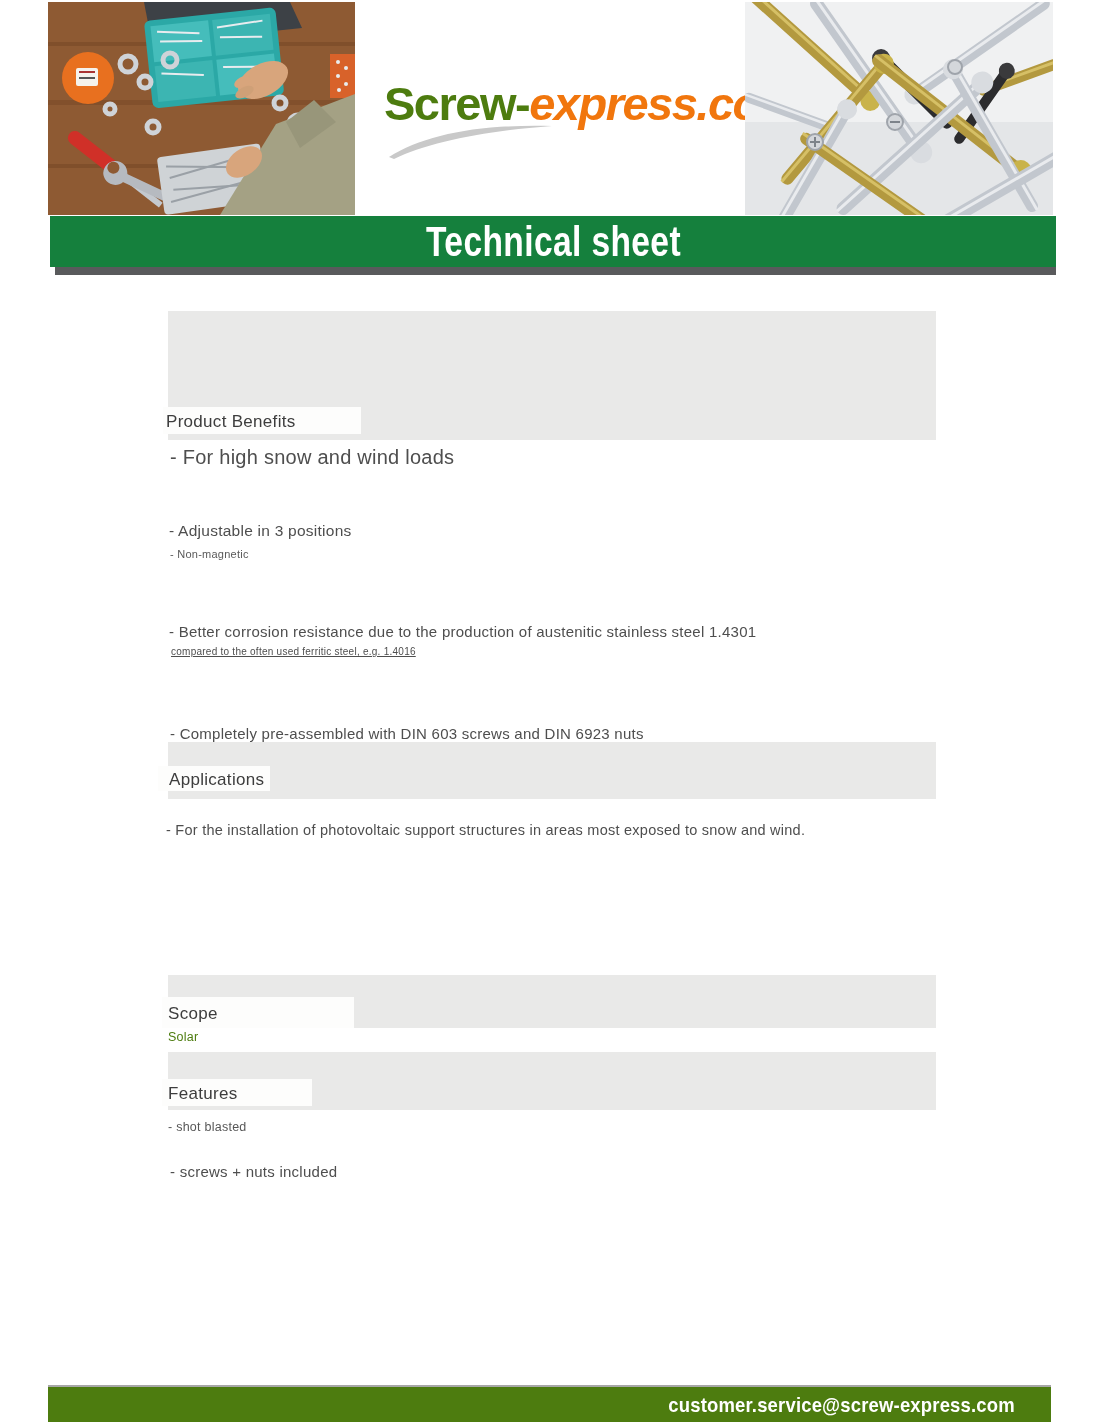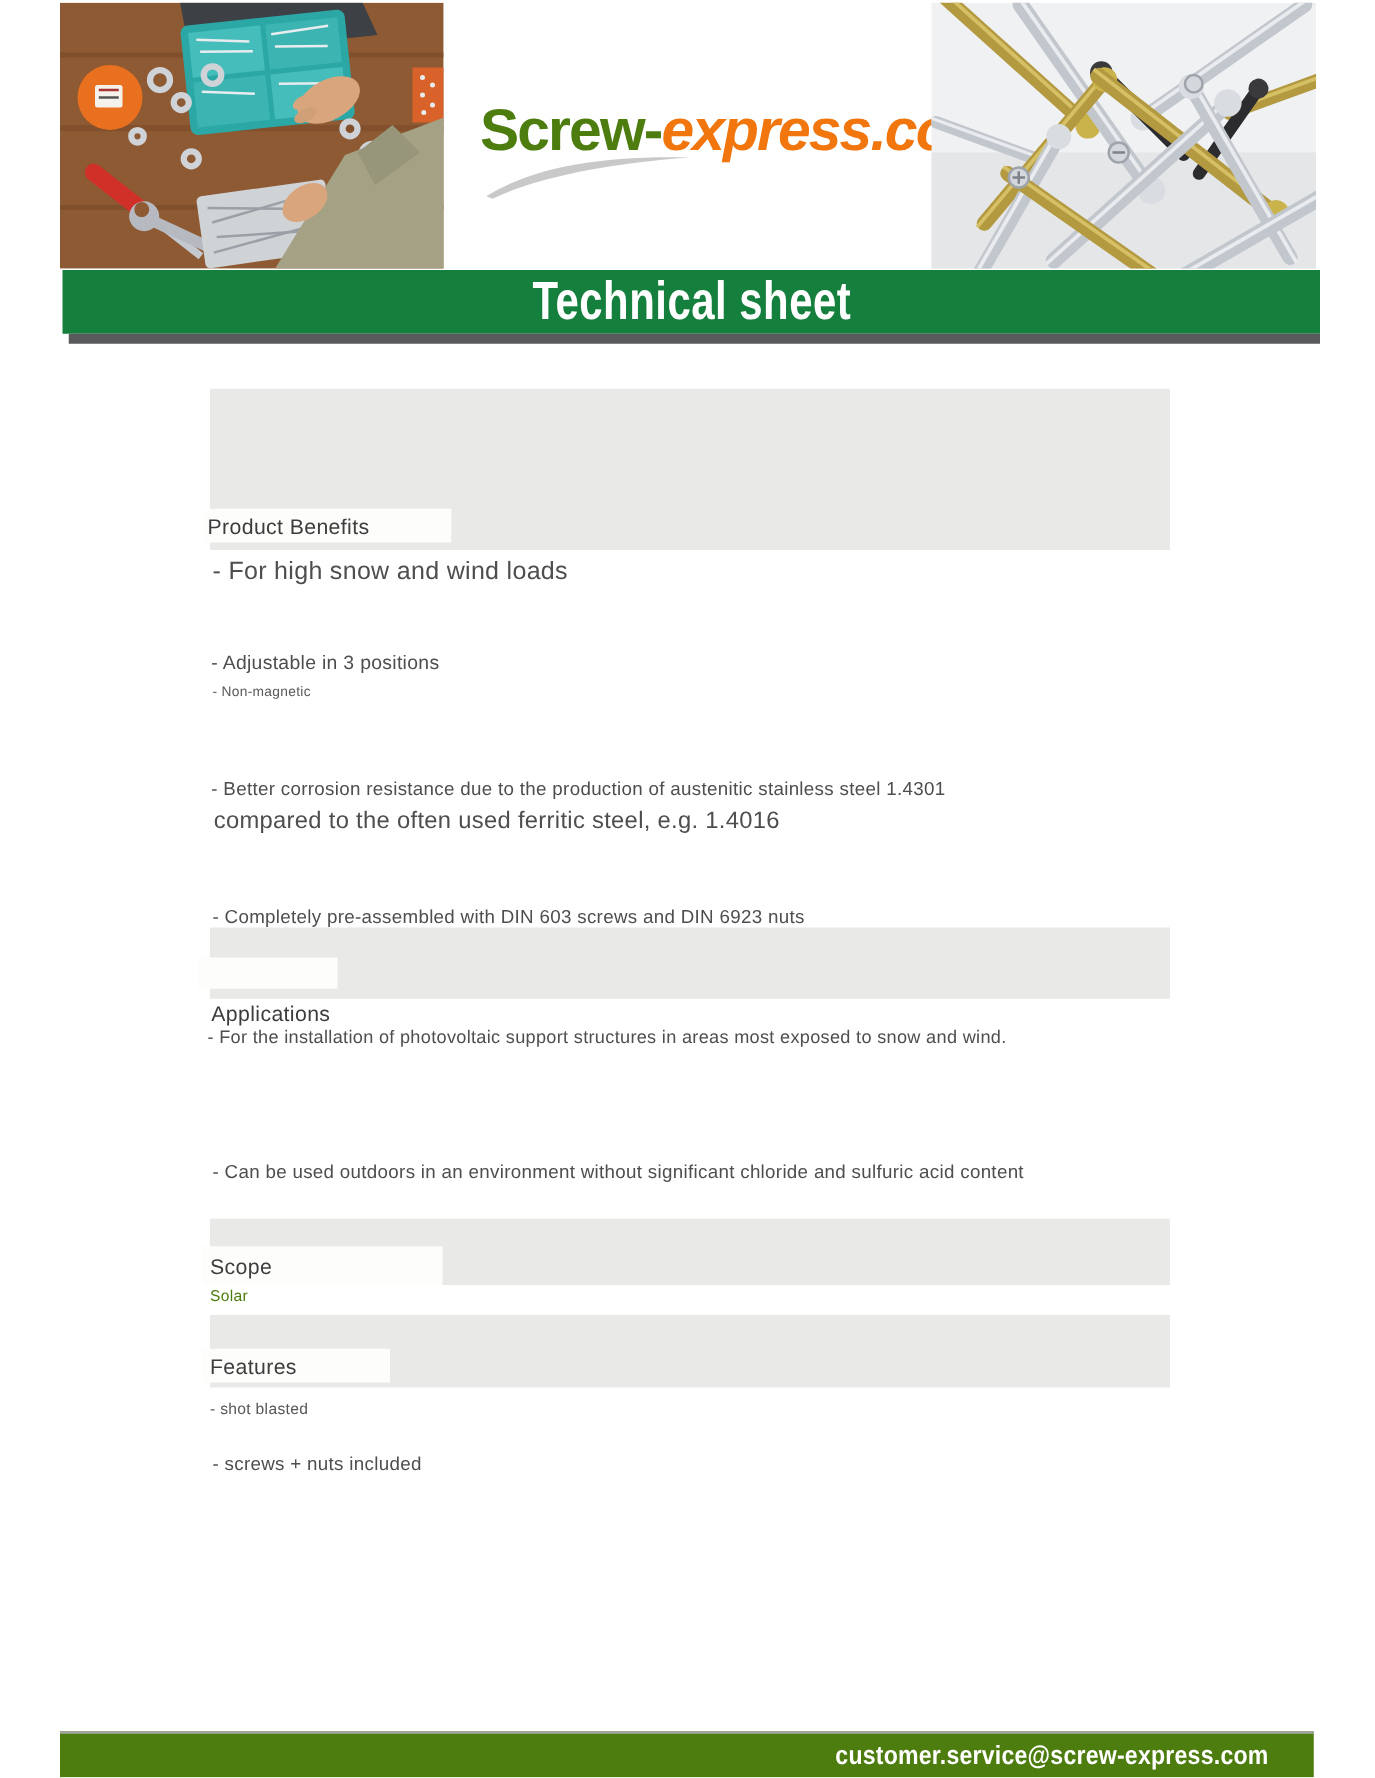--- a/index.html
+++ b/index.html
@@ -41,32 +41,32 @@
   .patch{position:absolute;background:#fdfdfc;}
   #patch-benefits{left:163px;top:407px;width:198px;height:27px;}
   #patch-applications{left:158px;top:766px;width:112px;height:25px;}
   #patch-scope{left:162px;top:997px;width:192px;height:31px;}
   #patch-features{left:162px;top:1079px;width:150px;height:27px;}
 
   .heading{
     position:absolute;color:#3d3d3d;font-size:17px;letter-spacing:0.3px;white-space:nowrap;
   }
   #h-benefits{left:166px;top:412px;}
-  #h-applications{left:169px;top:770px;margin-top:32px;}
+  #h-applications{left:169px;top:770px;}
   #h-scope{left:168px;top:1004px;}
   #h-features{left:168px;top:1084px;}
 
   .bullet{
     position:absolute;color:#4e4e4e;font-size:15px;letter-spacing:0.25px;white-space:nowrap;
   }
   #b1{left:170px;top:446px;font-size:20px;}
   #b2{left:169px;top:522px;font-size:15.5px;}
   #b3{left:170px;top:548px;color:#595959;font-size:11px;}
   #b4{left:169px;top:623px;}
-  #b5{left:171px;top:646px;font-size:19px;}
+  #b5{left:171px;top:646px;font-size:10px;text-decoration:underline;}
   #b6{left:170px;top:725px;}
   #a1{left:166px;top:822px;font-size:14.5px;}
   #a2{left:170px;top:929px;}
   #scope-value{left:168px;top:1030px;font-size:12.5px;color:#4d7c0f;}
   #f1{left:168px;top:1120px;font-size:12.5px;color:#575757;text-align:center;}
   #f2{left:170px;top:1163px;}
 
   .footer{
     position:absolute;left:48px;top:1385px;width:1003px;height:37px;
     background:#4d7c0f;border-top:2px solid #a7a7a7;box-sizing:border-box;
@@ -273,21 +273,20 @@
   <div class="heading" id="h-benefits">Product Benefits</div>
   <div class="bullet" id="b1">- For high snow and wind loads</div>
   <div class="bullet" id="b2">- Adjustable in 3 positions</div>
   <div class="bullet" id="b3">- Non-magnetic</div>
   <div class="bullet" id="b4">- Better corrosion resistance due to the production of austenitic stainless steel 1.4301</div>
   <div class="bullet" id="b5">compared to the often used ferritic steel, e.g. 1.4016</div>
   <div class="bullet" id="b6">- Completely pre-assembled with DIN 603 screws and DIN 6923 nuts</div>
 
   <div class="heading" id="h-applications">Applications</div>
   <div class="bullet" id="a1">- For the installation of photovoltaic support structures in areas most exposed to snow and wind.</div>
-  <div class="bullet" id="a2">- Can be used outdoors in an environment without significant chloride and sulfuric acid content</div>
 
   <div class="heading" id="h-scope">Scope</div>
   <div class="bullet" id="scope-value">Solar</div>
 
   <div class="heading" id="h-features">Features</div>
   <div class="bullet" id="f1">- shot blasted</div>
   <div class="bullet" id="f2">- screws + nuts included</div>
 
   <div class="footer">
     <div class="footer-email">customer.service@screw-express.com</div>

